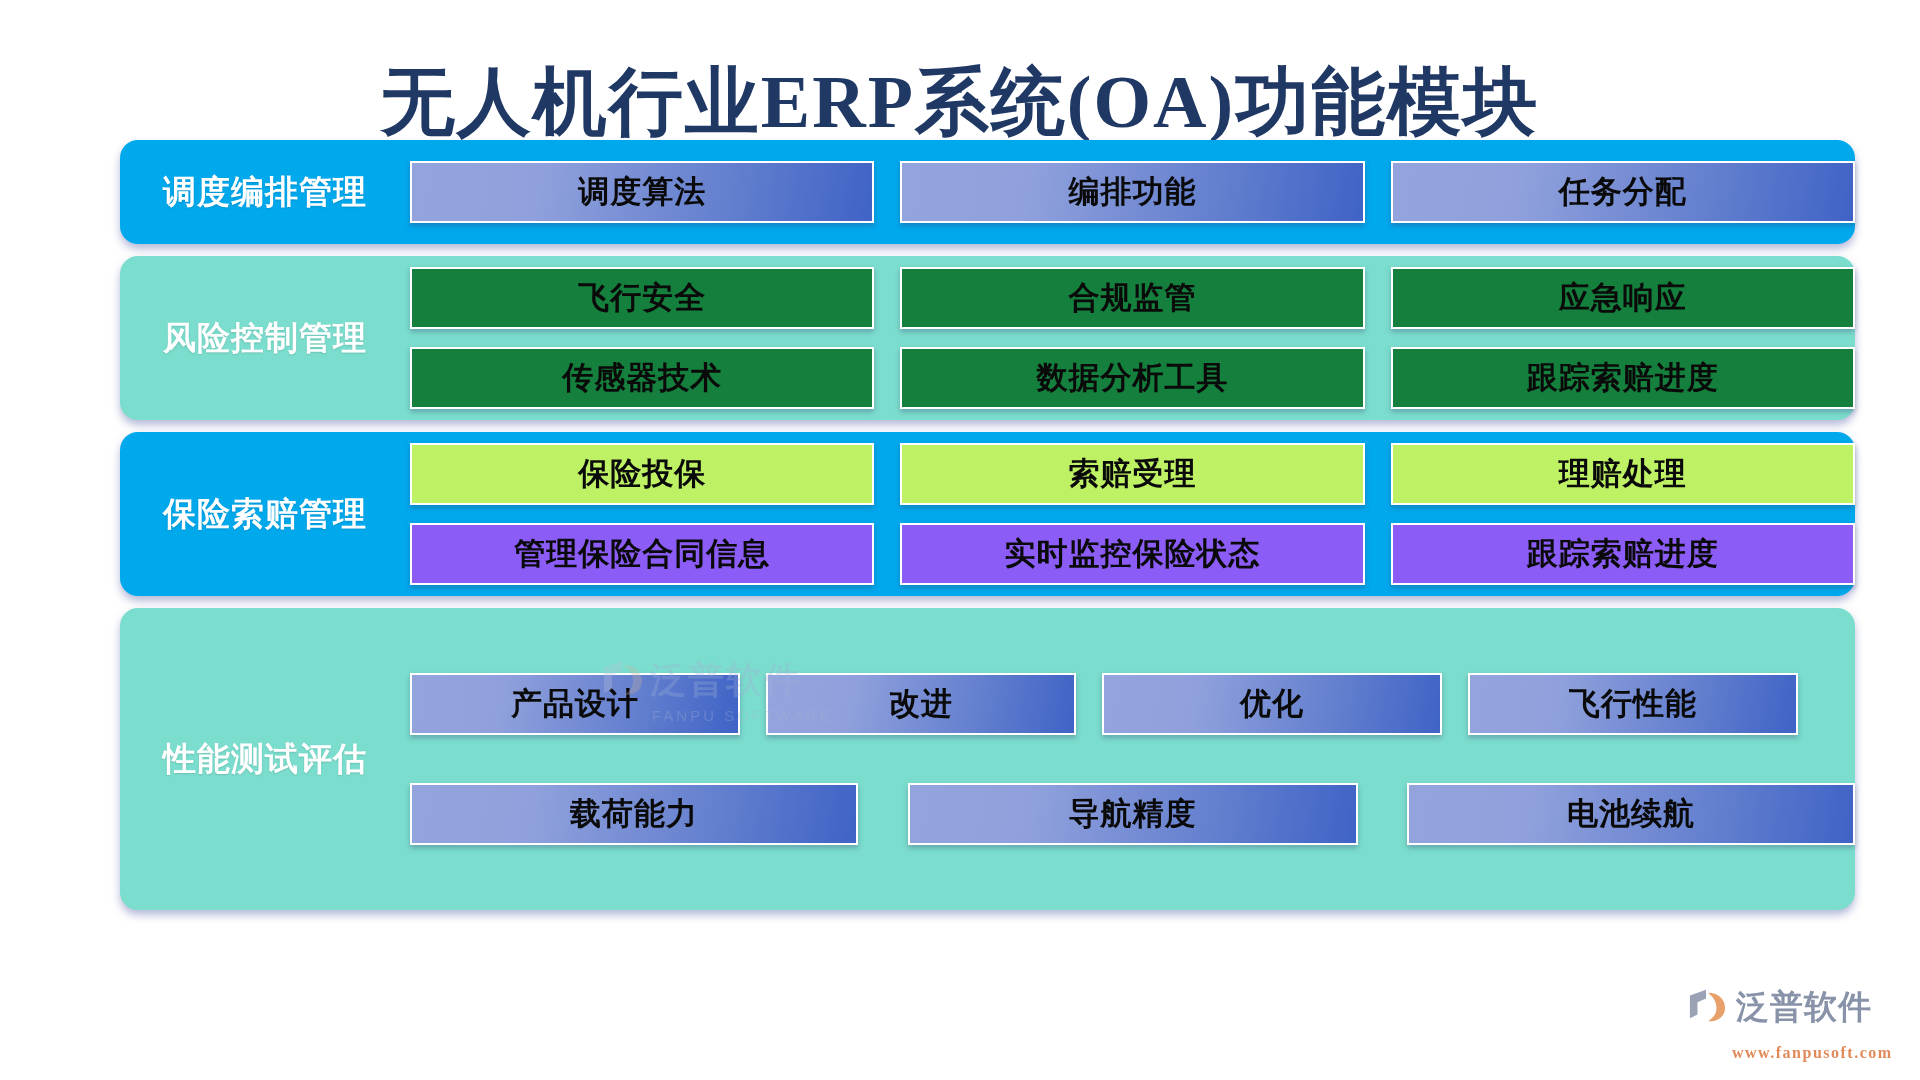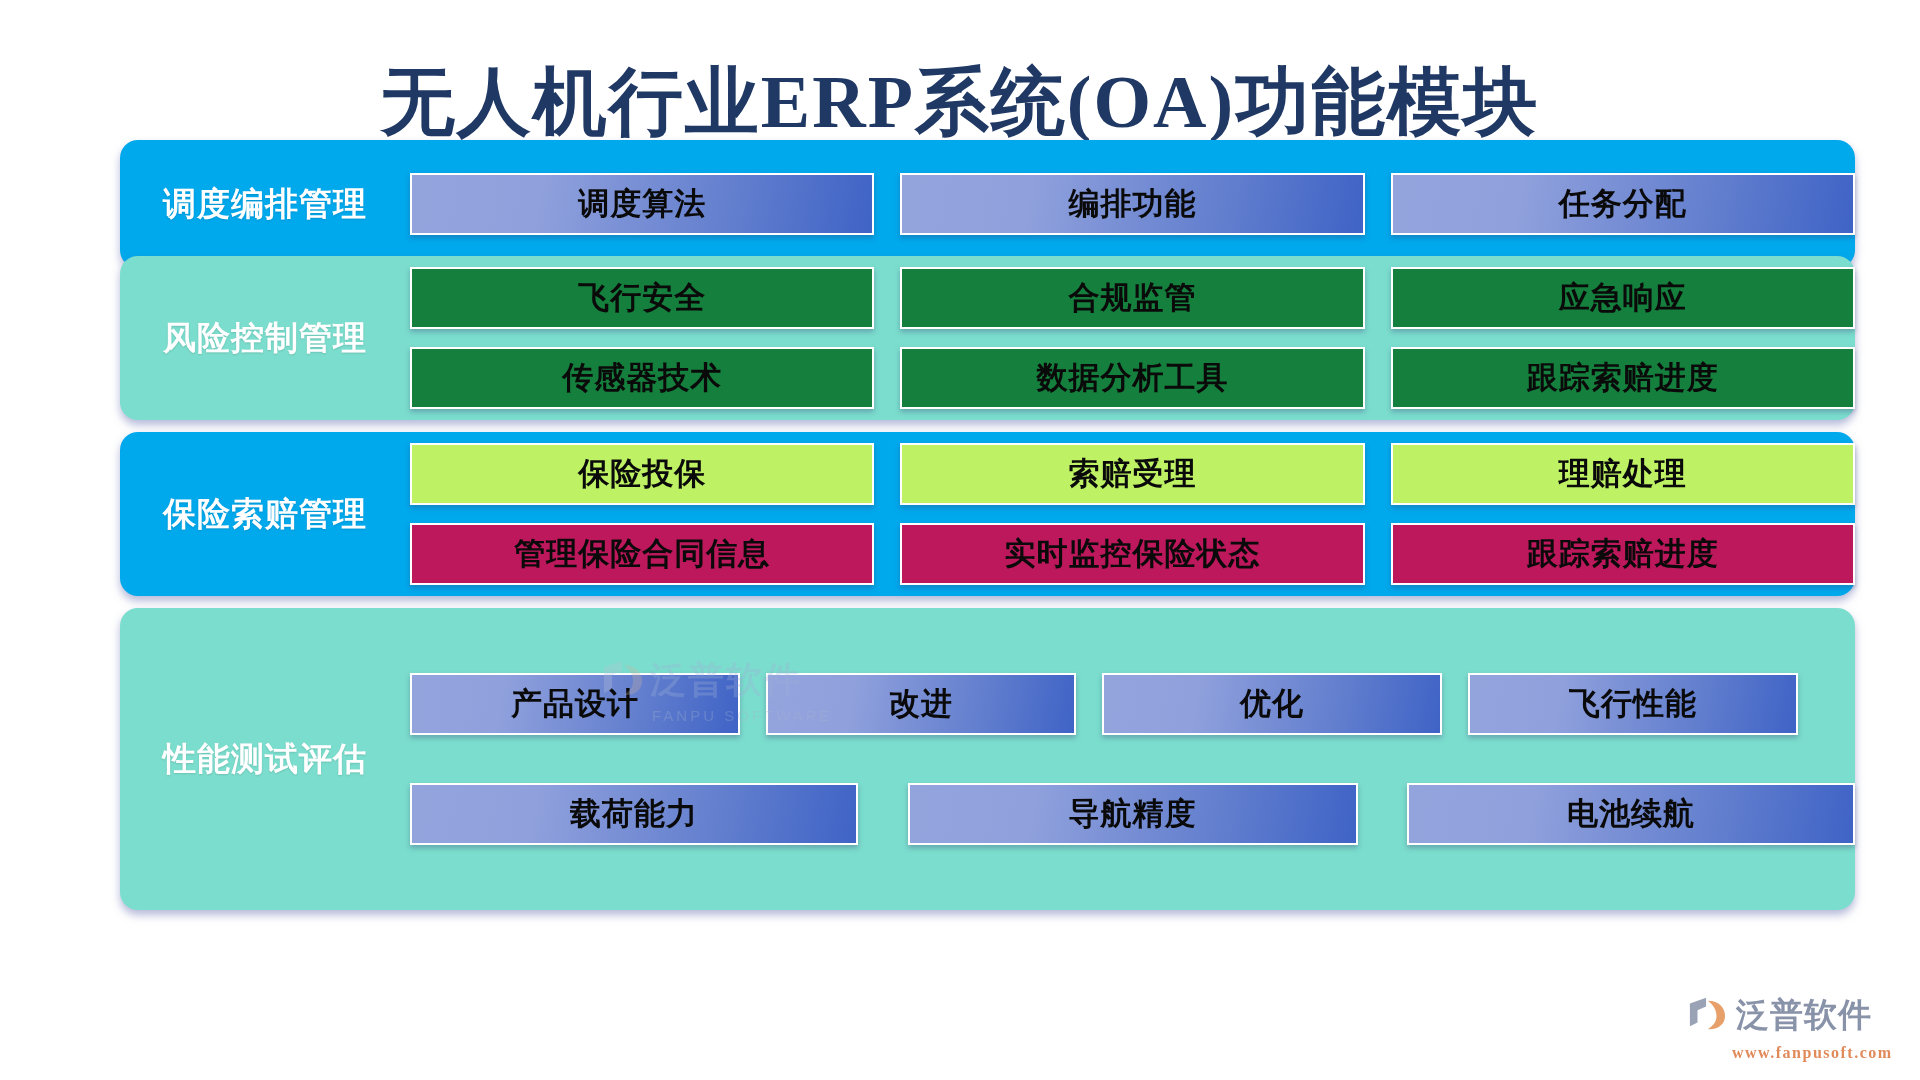--- a/index.html
+++ b/index.html
@@ -92,28 +92,28 @@
   }
   
   .box.grad{
     background:linear-gradient(100deg,#93a4dd 0%,#8fa0dc 28%,#5f7ccd 72%,#3f63c6 100%);
   }
   
   .box.flat{
     background:#15803d;
   }
   .box.flat2{
-    background:#be185d;
+    background:#8b5cf6;
   }
   .box.flat3{
     background:#bef264;
   }
 
   
-  #band-schedule{ top:0px;   height:128px; }
+  #band-schedule{ top:0px;   height:104px; }
   #band-risk    { top:116px; height:164px; }
   #band-insure  { top:292px; height:164px; }
   #band-perf    { top:468px; height:302px; }
 
   #band-perf .band-rows{ gap:48px; }
   #band-perf .box{ height:62px; }
 
   
   #perf-row-1 .box:nth-child(1){ flex:0 0 330px; }
   #perf-row-1 .box:nth-child(2){ flex:0 0 310px; }
@@ -164,21 +164,21 @@
   #brand .brand-top{
     display:flex;align-items:center;gap:8px;
   }
   #brand .brand-name{
     font-size:33px;font-weight:700;color:#8892a8;
     font-family:"Liberation Sans","DejaVu Sans",sans-serif;
     letter-spacing:1px;white-space:nowrap;
   }
   #brand .brand-url{
     font-size:16px;color:#e08a5a;letter-spacing:1.5px;
-    margin-left:46px;margin-top:6px;
+    margin-left:46px;margin-top:14px;
     font-family:"Liberation Serif","DejaVu Serif",serif;
     font-weight:700;
     text-align:right;
   }
 </style>
 </head>
 <body>
 
 <h1 id="page-title">无人机行业ERP系统(OA)功能模块</h1>
 

